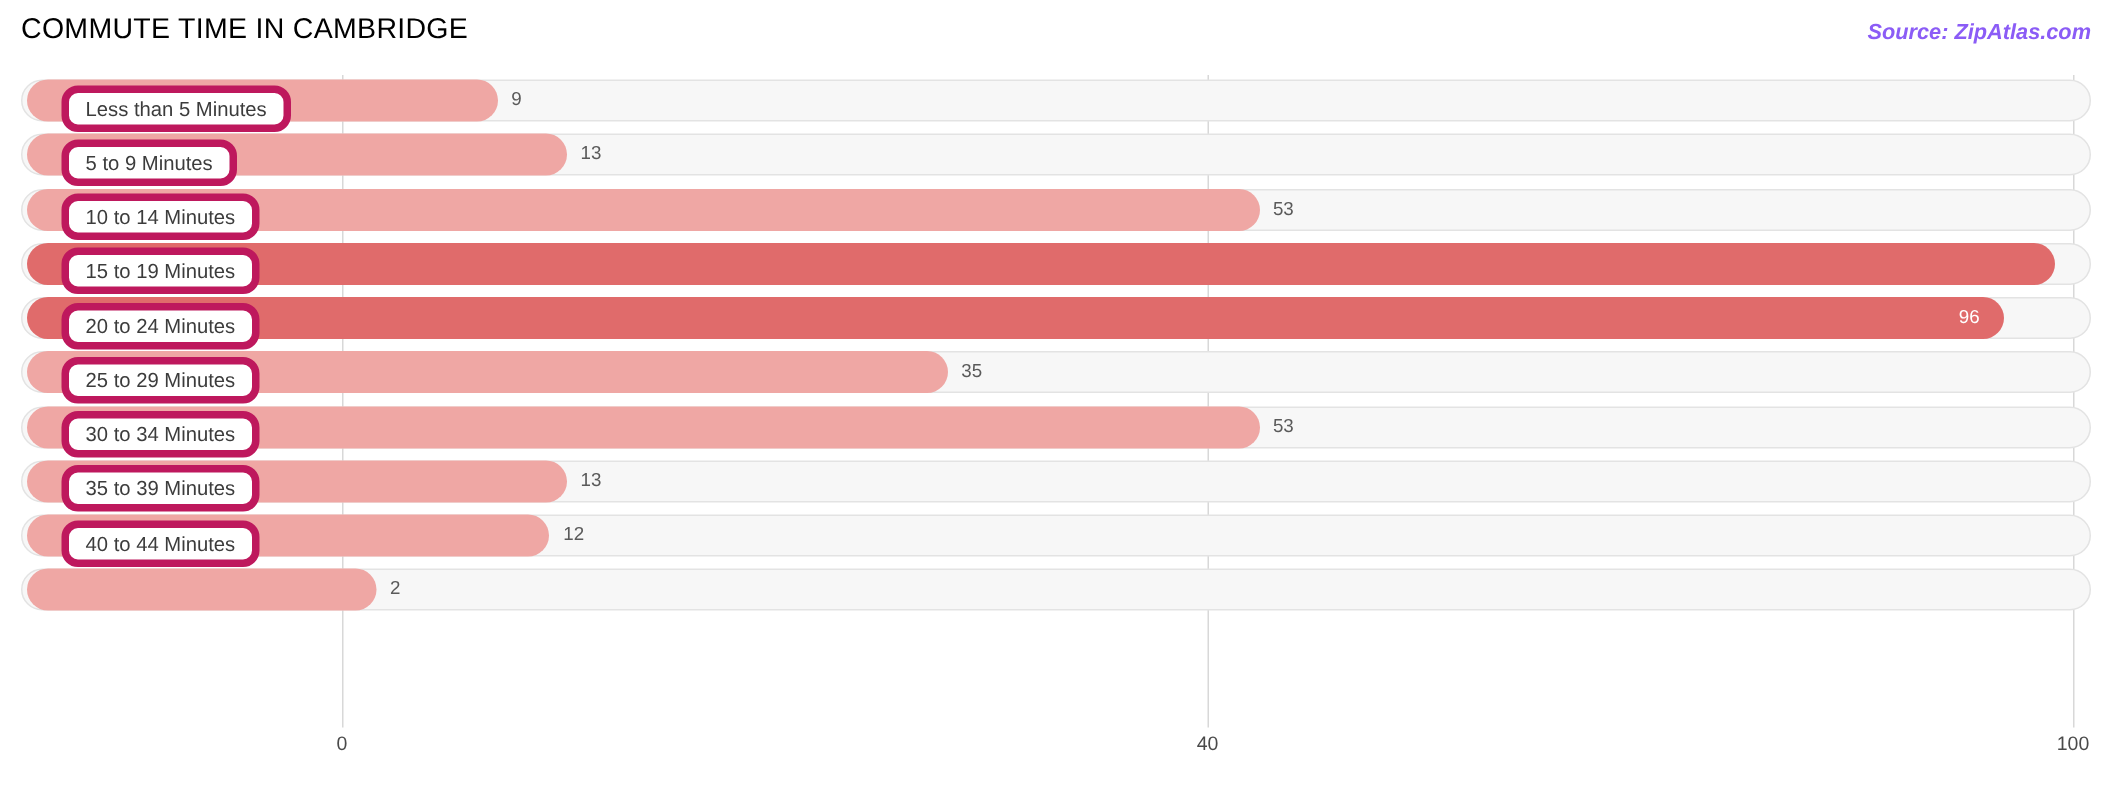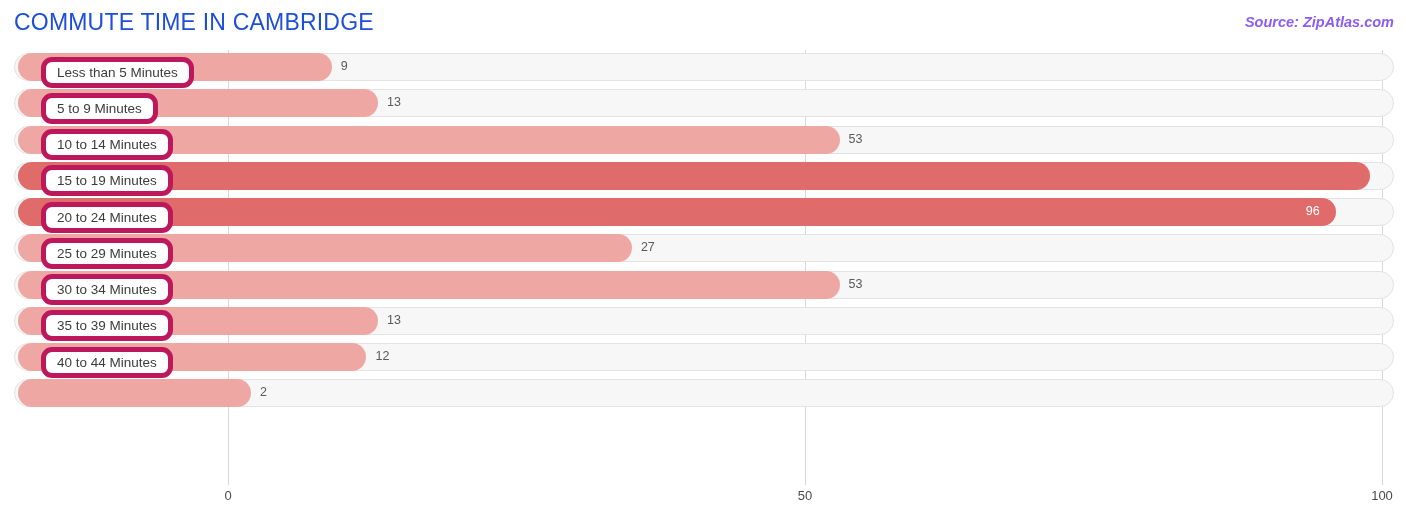--- a/index.html
+++ b/index.html
@@ -16,22 +16,22 @@
   .chart-wrap {
     position: relative;
     width: 1406px;
     height: 523px;
     box-sizing: border-box;
   }
   .title {
     position: absolute;
     left: 14px;
     top: 9px;
-    font-size: 23px;
-    color: #1d4ed8;
+    font-size: 19px;
+    color: #000000;
     letter-spacing: 0.2px;
     font-weight: 400;
   }
   .source {
     position: absolute;
     right: 12px;
     top: 14px;
     font-size: 14.5px;
     color: #8b5cf6;
     font-style: italic;
@@ -173,21 +173,21 @@
         <div class="row">
           <div class="track"></div>
           <div class="bar" style="left: 4px; width: 1317.84px; background: rgb(224, 107, 107);"></div>
           <div class="label-pill">20 to 24 Minutes</div>
           <div class="value inside" style="left: 1291.84px;">96</div>
         </div>
         <div class="row">
           <div class="track"></div>
           <div class="bar" style="left: 4px; width: 613.9px; background: rgb(239, 167, 164);"></div>
           <div class="label-pill">25 to 29 Minutes</div>
-          <div class="value" style="left: 626.9px;">27</div>
+          <div class="value" style="left: 626.9px;">35</div>
         </div>
         <div class="row">
           <div class="track"></div>
           <div class="bar" style="left: 4px; width: 821.62px; background: rgb(239, 167, 164);"></div>
           <div class="label-pill">30 to 34 Minutes</div>
           <div class="value" style="left: 834.62px;">53</div>
         </div>
         <div class="row">
           <div class="track"></div>
           <div class="bar" style="left: 4px; width: 360.02px; background: rgb(239, 167, 164);"></div>
@@ -203,17 +203,17 @@
         <div class="row">
           <div class="track"></div>
           <div class="bar" style="left: 4px; width: 233.08px; background: rgb(239, 167, 164);"></div>
           <div class="value" style="left: 246.08px;">2</div>
         </div>
       </div>
   </div>
 
   <div class="axis">
     <div class="tick" style="left:214px">0</div>
-    <div class="tick" style="left:791px">50</div>
+    <div class="tick" style="left:791px">40</div>
     <div class="tick" style="left:1368px">100</div>
   </div>
 
 </div>
 
 </body></html>

